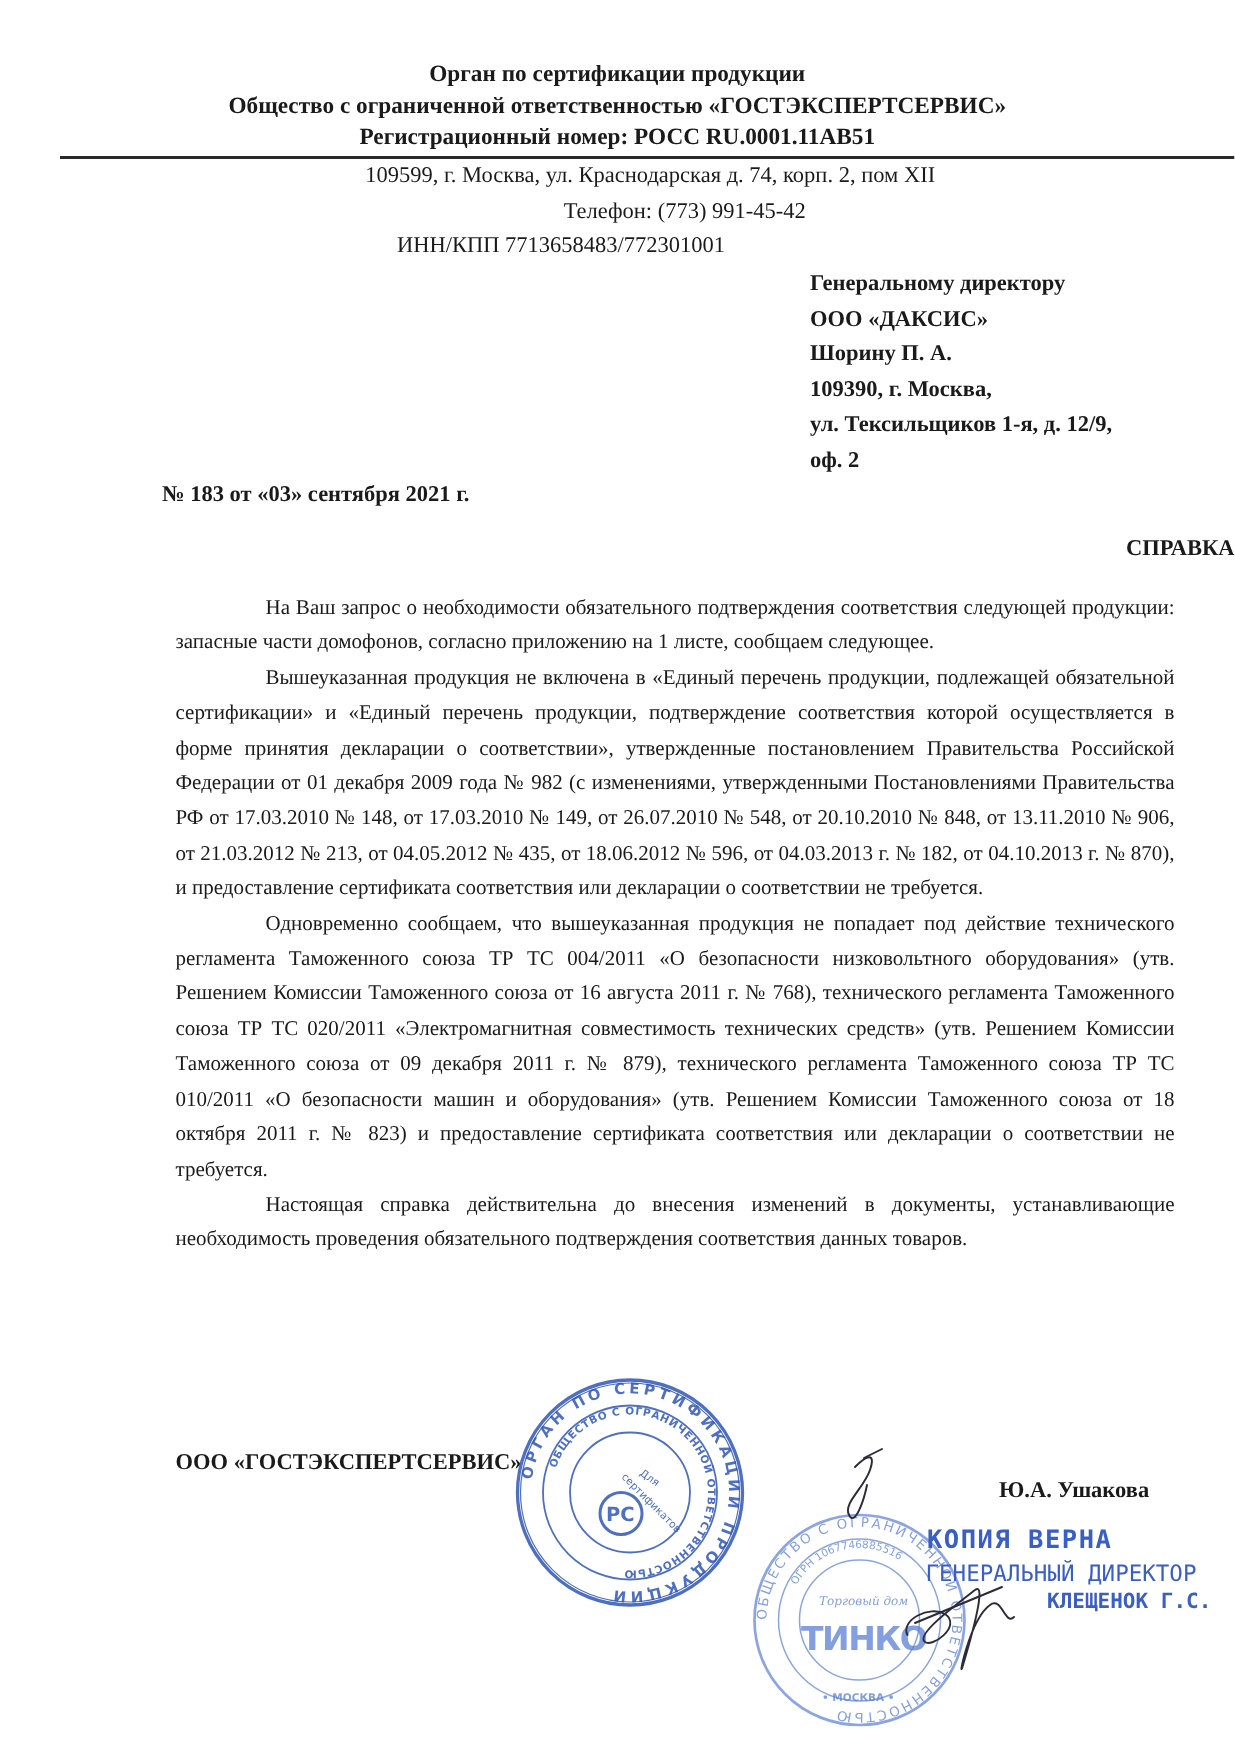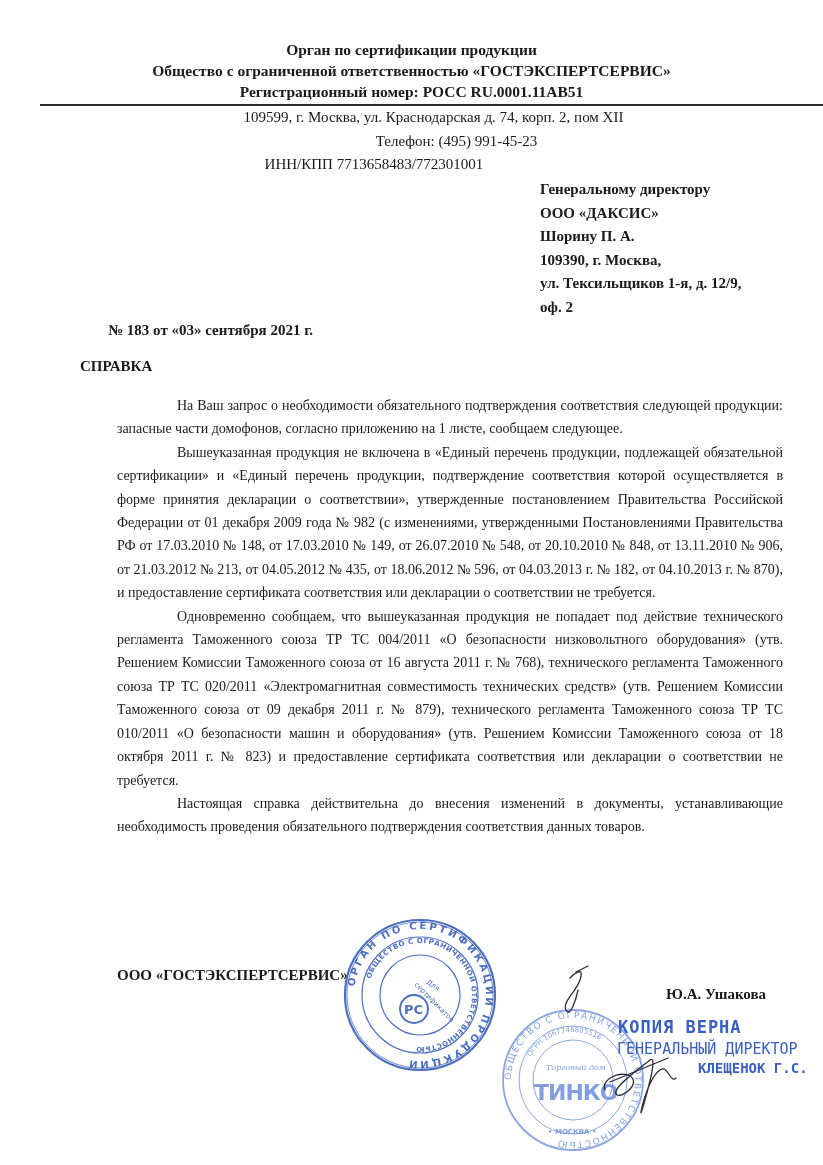--- a/index.html
+++ b/index.html
@@ -7,21 +7,21 @@
     width: 823px; height: 1165px; background: #ffffff; position: relative; overflow: hidden;
     font-family: "Liberation Serif", "DejaVu Serif", serif; color: #1a1a1a;
   }
   .abs { position: absolute; }
   .center { left: 0; width: 823px; text-align: center; }
   .hdr-bold { font-weight: bold; font-size: 15.5px; line-height: 20px; }
   .hdr-plain { font-size: 15px; line-height: 19px; }
   .rule { position: absolute; left: 40px; right: 0; top: 104px; height: 1.5px; background: #2a2a2a; }
   .addressee { left: 540px; top: 178px; font-weight: bold; font-size: 15px; line-height: 23.5px; }
   .refno { left: 108px; top: 322px; font-weight: bold; font-size: 15px; }
-  .doc-title { left: 0; width: 823px; text-align: left; top: 358px; font-weight: bold; font-size: 15px; padding-left: 80px; box-sizing: border-box; }
+  .doc-title { left: 0; width: 823px; text-align: right; top: 358px; font-weight: bold; font-size: 15px; padding-left: 80px; box-sizing: border-box; }
   .body-text {
     left: 117px; width: 666px; top: 394px; font-size: 14px; line-height: 23.4px;
     text-align: justify; font-family: "Liberation Serif", serif;
   }
   .body-text p { margin: 0; text-indent: 60px; }
   .sign-left { left: 95px; top: 965px; font-weight: bold; font-size: 15px; line-height: 20px; }
   .sign-left .l2 { padding-left: 22px; }
   .sign-right { left: 666px; top: 986px; font-weight: bold; font-size: 15px; }
   .stamp-copy { color: #3a5fc4; font-family: "DejaVu Sans Mono", "Liberation Mono", monospace; font-weight: bold; }
   .stamp-copy .c1 { left: 618px; top: 1017px; font-size: 17px; letter-spacing: 1px; }
@@ -30,21 +30,21 @@
   svg { position: absolute; }
 </style>
 </head>
 <body>
 
 <div class="abs center hdr-bold" style="top:40px;">Орган по сертификации продукции</div>
 <div class="abs center hdr-bold" style="top:61px;">Общество с ограниченной ответственностью  «ГОСТЭКСПЕРТСЕРВИС»</div>
 <div class="abs center hdr-bold" style="top:82px;">Регистрационный номер: РОСС RU.0001.11AB51</div>
 <div class="rule"></div>
 <div class="abs hdr-plain" style="left:0;width:823px;text-align:center;top:108px;padding-left:44px;box-sizing:border-box;">109599, г. Москва, ул. Краснодарская д. 74, корп. 2, пом XII</div>
-<div class="abs hdr-plain" style="left:0;width:823px;text-align:center;top:132px;padding-left:90px;box-sizing:border-box;">Телефон: (495) 991-45-23</div>
+<div class="abs hdr-plain" style="left:0;width:823px;text-align:center;top:132px;padding-left:90px;box-sizing:border-box;">Телефон: (773) 991-45-42</div>
 <div class="abs hdr-plain" style="left:0;width:668px;text-align:center;top:155px;padding-left:80px;box-sizing:border-box;">ИНН/КПП 7713658483/772301001</div>
 
 <div class="abs addressee">
   <div>Генеральному директору</div>
   <div>ООО «ДАКСИС»</div>
   <div>Шорину П. А.</div>
   <div>109390,  г. Москва,</div>
   <div>ул. Тексильщиков 1-я,  д. 12/9,</div>
   <div>оф. 2</div>
 </div>

